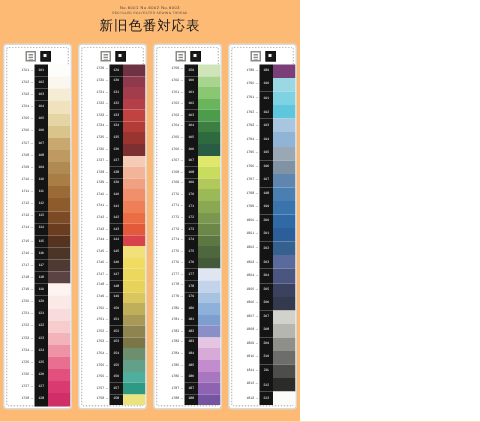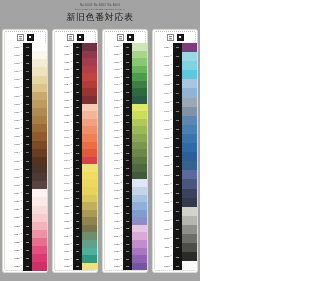--- a/index.html
+++ b/index.html
@@ -2,21 +2,21 @@
 <html><head>
 <meta charset="utf-8">
 <style>
   html,body{margin:0;padding:0;}
   body{
     width:200px;height:281px;overflow:hidden;
     background:#ffffff;
     font-family:"Liberation Sans", sans-serif;
     -webkit-font-smoothing:none;
   }
-  .page{position:relative;width:200px;height:281px;background:#a3a3a3;text-decoration:underline;}
+  .page{position:relative;width:200px;height:281px;background:#fdba74;text-decoration:underline;}
 
   
   .header{
     position:absolute;left:0;top:4px;width:200px;
     text-align:center;
   }
   .hdr-codes{
     font-size:2.6px;line-height:3.4px;letter-spacing:.4px;
     color:#3a3a3a;white-space:nowrap;
   }

